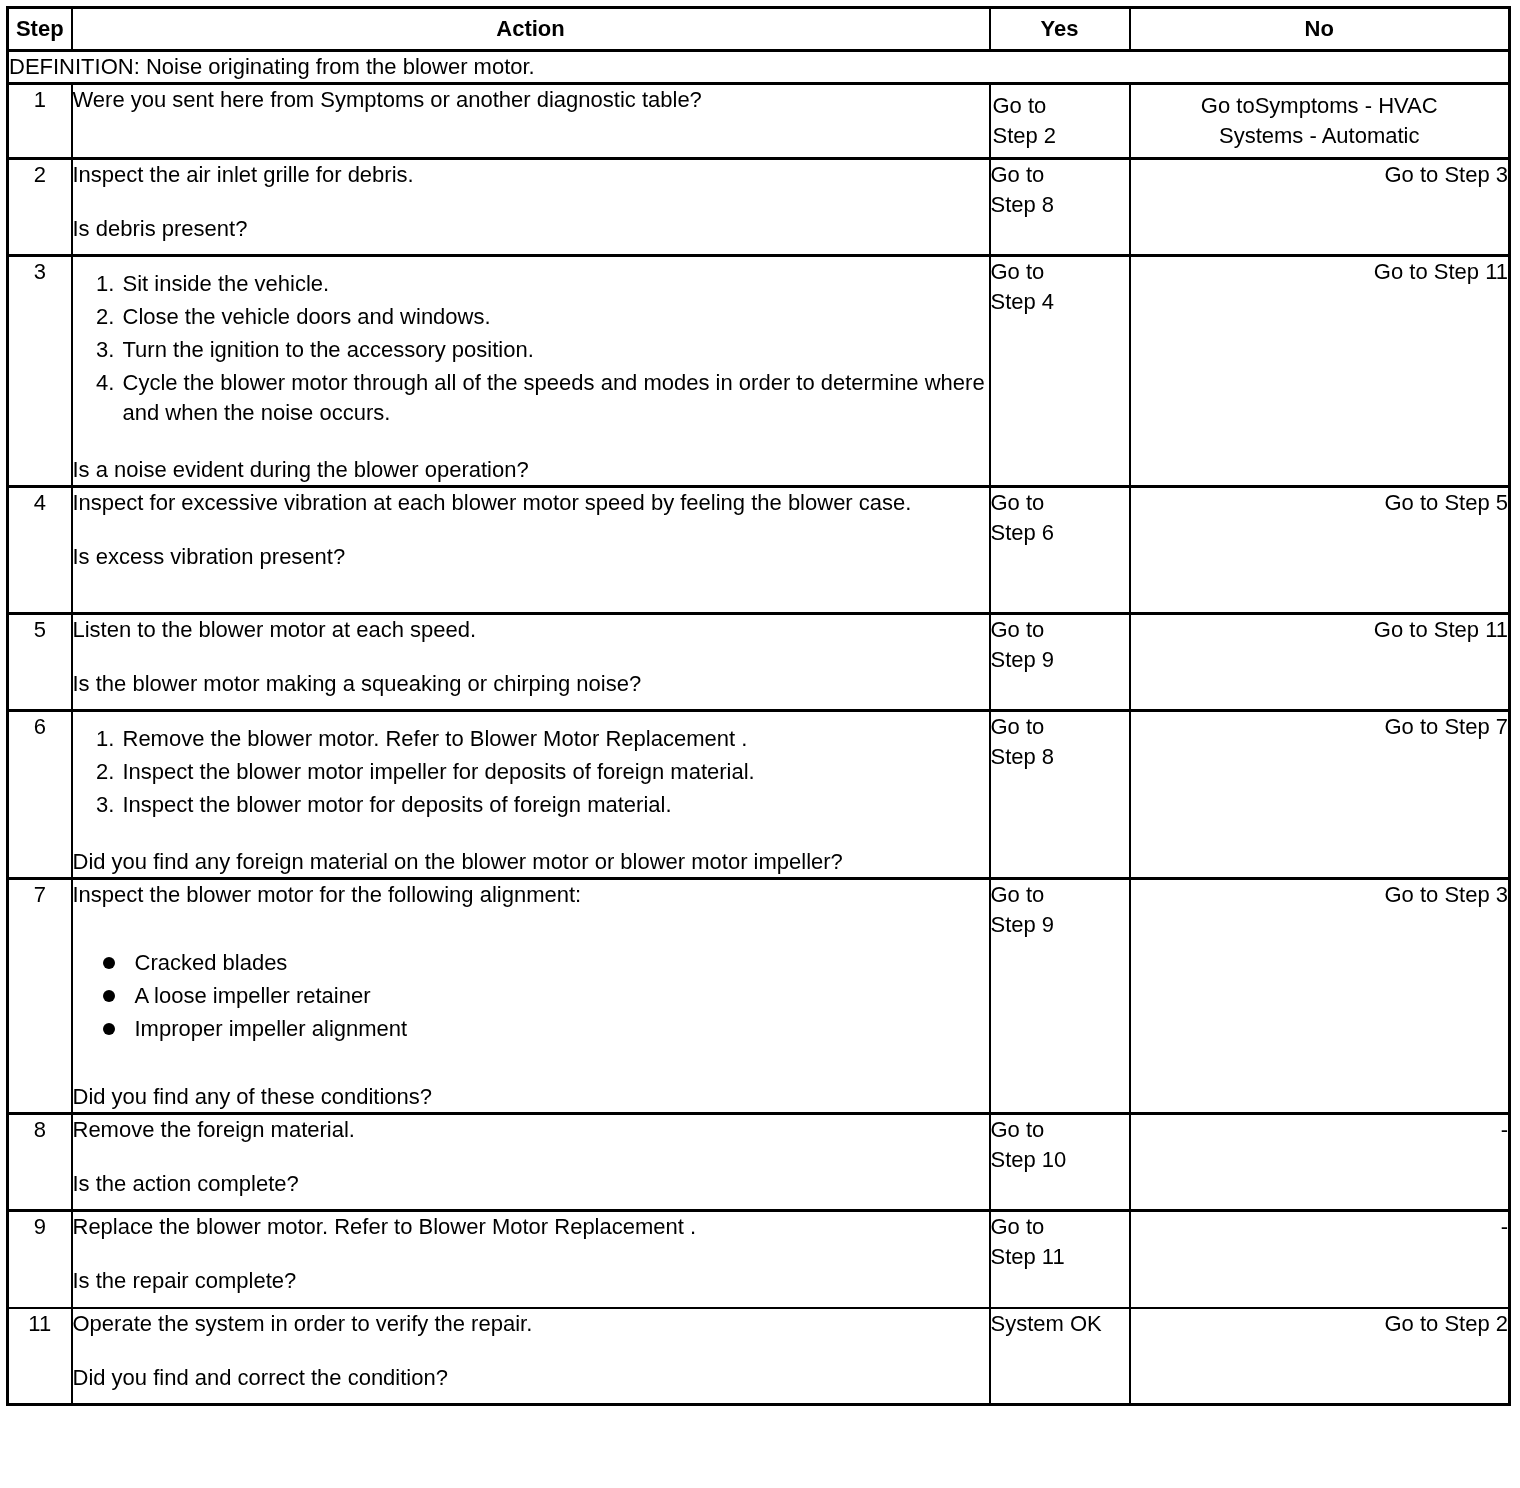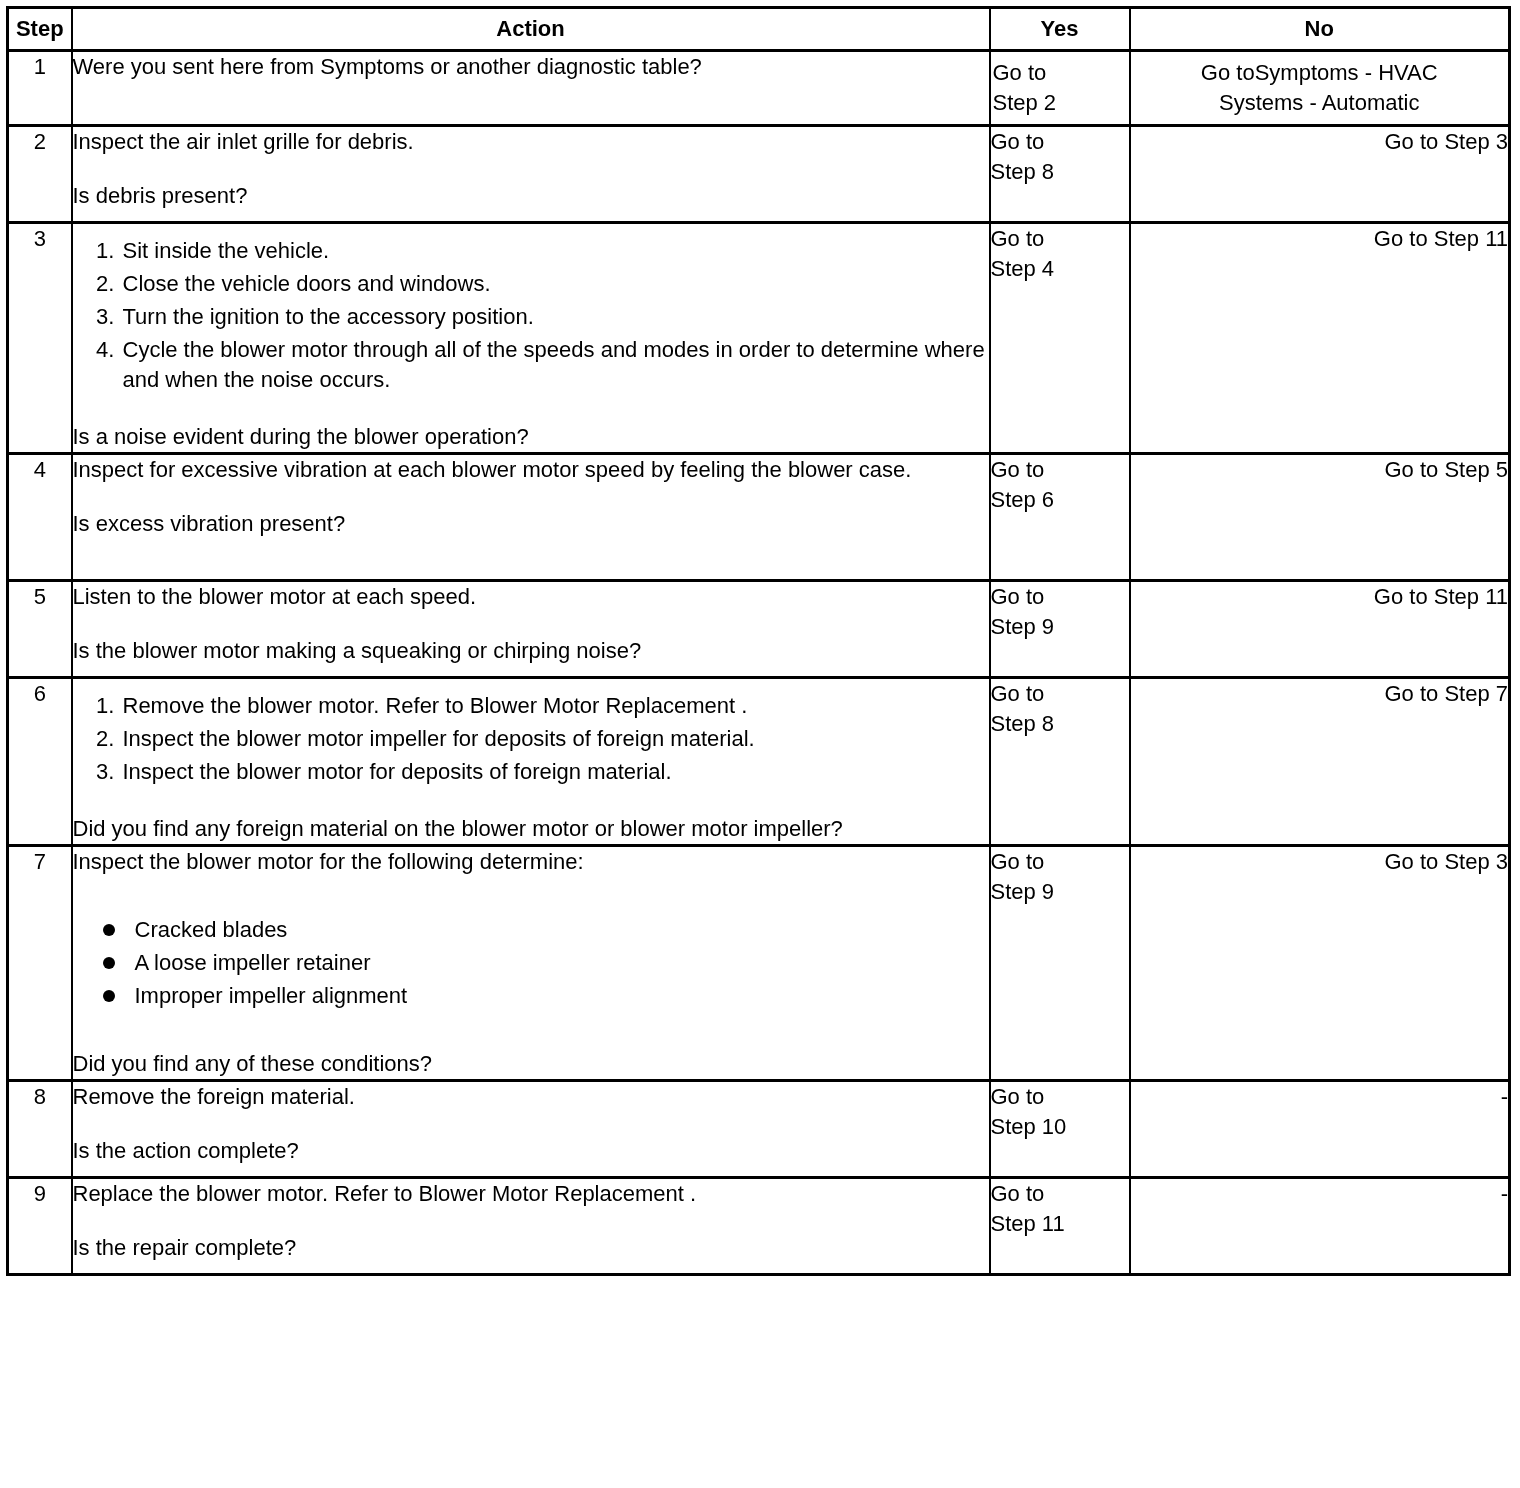--- a/index.html
+++ b/index.html
@@ -64,20 +64,23 @@
   </colgroup>
   <thead>
     <tr>
       <th>Step</th>
       <th>Action</th>
       <th>Yes</th>
       <th>No</th>
     </tr>
   </thead>
   <tbody>
+    <tr class="thick">
+      <td colspan="4" class="def">DEFINITION: Noise originating from the blower motor.</td>
+    </tr>
 
     <tr class="thick" style="height:72px">
       <td class="step">1</td>
       <td class="action">
         <div>Were you sent here from Symptoms or another diagnostic table?</div>
       </td>
       <td class="yes top">
         <span class="yes-line">Go to</span>
         <span class="yes-line">Step 2</span>
       </td>
@@ -162,21 +165,21 @@
       <td class="yes">
         <span class="yes-line">Go to</span>
         <span class="yes-line">Step 8</span>
       </td>
       <td class="no">Go to Step 7</td>
     </tr>
 
     <tr class="thick" style="height:218px">
       <td class="step">7</td>
       <td class="action">
-        <div>Inspect the blower motor for the following determine:</div>
+        <div>Inspect the blower motor for the following alignment:</div>
         <div class="gap"></div>
         <ul class="bul">
           <li>Cracked blades</li>
           <li>A loose impeller retainer</li>
           <li>Improper impeller alignment</li>
         </ul>
         <div class="gap"></div>
         <div>Did you find any of these conditions?</div>
       </td>
       <td class="yes">
@@ -208,15 +211,27 @@
         <div>Is the repair complete?</div>
       </td>
       <td class="yes">
         <span class="yes-line">Go to</span>
         <span class="yes-line">Step 11</span>
       </td>
       <td class="no">-</td>
     </tr>
 
 
+    <tr style="height:97px">
+      <td class="step">11</td>
+      <td class="action">
+        <div>Operate the system in order to verify the repair.</div>
+        <div class="gap"></div>
+        <div>Did you find and correct the condition?</div>
+      </td>
+      <td class="yes">
+        <span class="yes-line">System OK</span>
+      </td>
+      <td class="no">Go to Step 2</td>
+    </tr>
   </tbody>
 </table>
 </div>
 
 </body></html>

